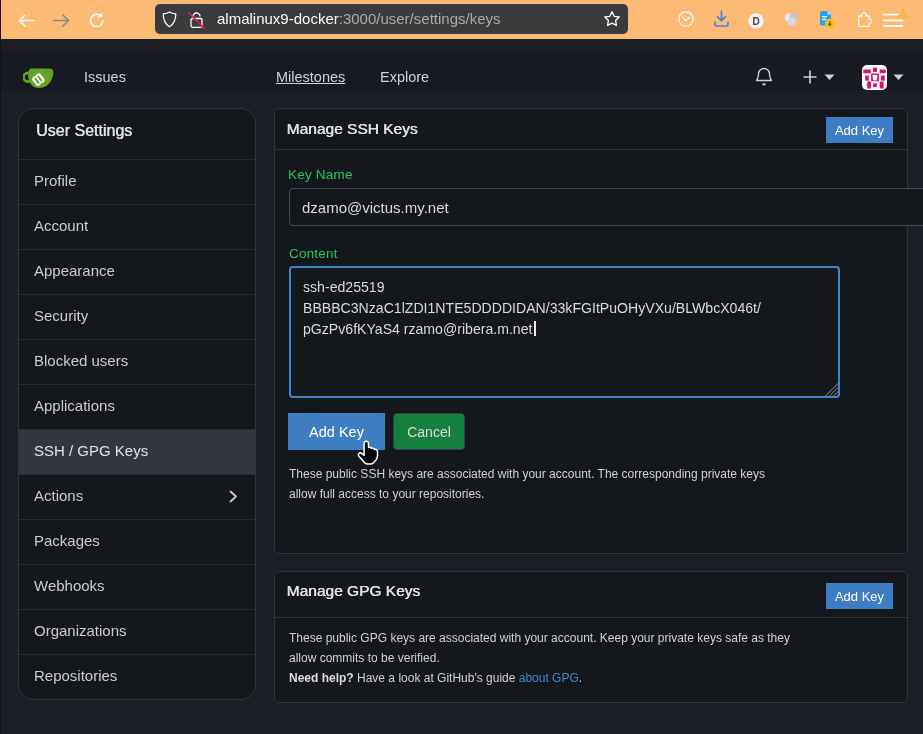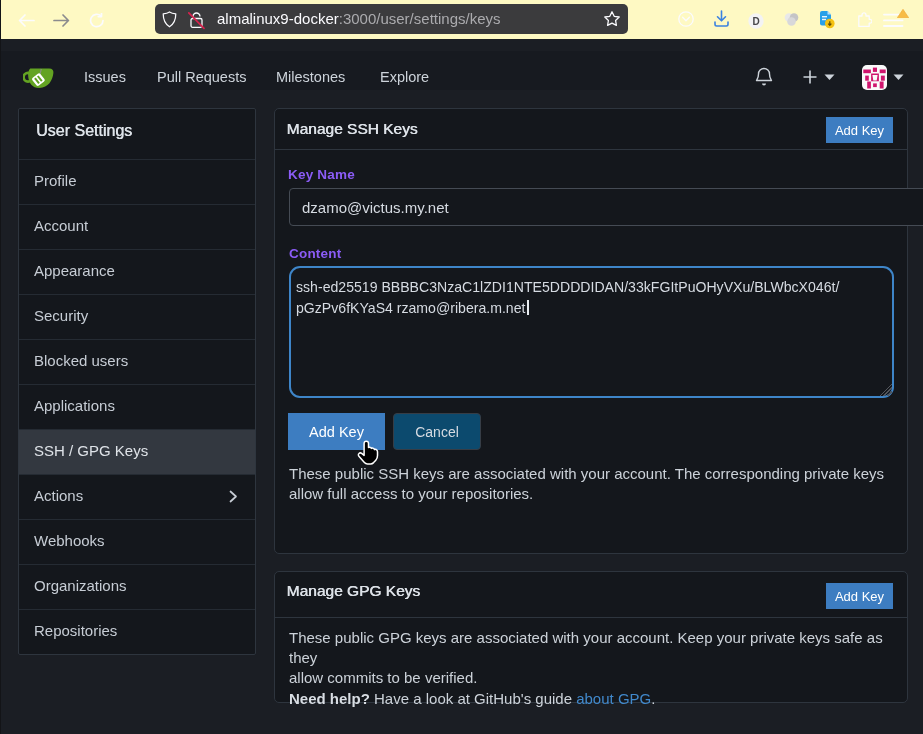--- a/index.html
+++ b/index.html
@@ -1,73 +1,73 @@
 <!DOCTYPE html>
 <html><head>
 <meta charset="utf-8">
 <style>
   * { margin:0; padding:0; box-sizing:border-box; }
   html,body { width:923px; height:734px; overflow:hidden; background:#1b1e24;
     font-family:"Liberation Sans", sans-serif; }
   .abs { position:absolute; }
 
   
-  #toolbar { position:absolute; top:0; left:0; width:923px; height:39px; background:#fef9c3; }
+  #toolbar { position:absolute; top:0; left:0; width:923px; height:39px; background:#fdba74; }
   #urlbar { position:absolute; top:4px; left:155px; width:473px; height:30px;
     background:#3b3b3d; border-radius:5px; }
   #urltext { position:absolute; left:62px; top:6px; font-size:15px; color:#fbfbfe; white-space:nowrap; }
   #urltext .dim { color:#ababae; }
 
   
   #navbar { position:absolute; top:51px; left:0; width:923px; height:51px; background:#171a20;
     border-bottom:1px solid #313c48; }
   .navlink { position:absolute; top:1px; height:50px; line-height:50px; color:#cdd3da; font-size:14.5px; }
 
   
   #page { position:absolute; top:90px; left:0; width:923px; height:644px; background:#1b1e24; }
 
   
   #sidebar { position:absolute; left:18px; top:18px; width:238px;
-    background:#14171c; border:1px solid #2e353e; border-radius:2px; }
+    background:#14171c; border:1px solid #2e353e; border-radius:15px; }
   #sidebar .hdr { height:50px; padding:12.5px 17px; font-size:16px; font-weight:400; text-shadow:0.5px 0 0 currentColor; color:#dde2e8; }
   #sidebar .item { height:45px; padding:12px 15px; font-size:15px; color:#c7cdd5;
     border-top:1px solid #252b33; position:relative; }
   #sidebar .item.active { background:#333840; color:#dfe3e8; }
 
   
   .panel { position:absolute; left:274px; width:634px; background:#14171c;
     border:1px solid #2e353e; border-radius:5px; }
   .panel-hdr { position:relative; border-bottom:1px solid #2e353e; }
   .panel-hdr .title { font-size:15.5px; font-weight:400; text-shadow:0.5px 0 0 currentColor; color:#dde2e8; }
   .btn-blue { background:#3d7dc1; color:#fff; border:none; border-radius:0;
     font-family:"Liberation Sans",sans-serif; }
   #panel1 { top:18px; height:446px; }
   #panel1 .panel-hdr { height:41px; padding:11px 14px 11px 11.5px; }
   #p1-addkey { position:absolute; right:14px; top:8px; width:67px; height:26px; font-size:13px; }
-  .label { font-size:13.5px; font-weight:700; letter-spacing:0.2px; color:#8b5cf6; }
+  .label { font-size:13.5px; font-weight:400; letter-spacing:0.2px; color:#22c55e; }
   #keyname-label { position:absolute; left:13px; top:58px; }
   #keyname-input { position:absolute; left:14px; top:79px; width:681px; height:38px;
     background:#14171c; border:1px solid #454b54; border-radius:4px;
     font-size:15px; color:#d6dbe2; line-height:37px; padding:0 12px; }
   #content-label { position:absolute; left:14px; top:137px; }
-  #content-ta { position:absolute; left:14px; top:157px; width:605px; height:132px;
-    background:#14171c; border:2px solid #3e85c8; border-radius:11px;
-    font-size:14.1px; color:#d6dbe2; line-height:21px; padding:9px 5px; }
+  #content-ta { position:absolute; left:14px; top:157px; width:551px; height:132px;
+    background:#14171c; border:2px solid #3e85c8; border-radius:4px;
+    font-size:14.1px; color:#d6dbe2; line-height:21px; padding:9px 12px; }
   #content-ta .caret { display:inline-block; width:1.5px; height:15px; background:#e8ecf0;
     vertical-align:-2px; margin-left:2px; }
   .resize-grip { position:absolute; right:0px; bottom:0px; width:13px; height:13px;
     background:
       linear-gradient(135deg, transparent 0 50%, #53565c 50% 57%, transparent 57% 64%, #53565c 64% 71%, transparent 71% 78%, #53565c 78% 85%, transparent 85%);
   }
   #btn-addkey2 { position:absolute; left:13px; top:304px; width:97px; height:37px; font-size:14.5px; }
-  #btn-cancel { position:absolute; left:118px; top:304px; width:88px; height:37px;
+  #btn-cancel { position:absolute; left:118px; top:304px; width:72px; height:37px;
     
-    background:#0c4a6e; color:#d6dbe2; border:1px solid #363d46; border-radius:4px;
+    background:#15803d; color:#d6dbe2; border:1px solid #363d46; border-radius:4px;
     font-size:14px; font-family:"Liberation Sans",sans-serif; }
-  .ptext { font-size:15px; color:#ccd2d9; line-height:20.2px; }
+  .ptext { font-size:12px; color:#ccd2d9; line-height:20.2px; }
   .ptext b { color:#d8dde3; }
   .ptext a { color:#4189cc; text-decoration:none; }
   #p1-text1 { position:absolute; left:14px; top:355px; }
   #p1-text2 { position:absolute; left:14px; top:395.5px; }
 
   #panel2 { top:481px; height:132px; }
   #panel2 .panel-hdr { height:46px; padding:10px 14px 10px 11.5px; }
   #p2-addkey { position:absolute; right:14px; top:11px; width:67px; height:26px; font-size:13px; }
   #p2-text { position:absolute; left:14px; top:56px; }
 </style>
@@ -155,22 +155,21 @@
     <circle cx="5" cy="9.2" r="4.4" fill="none" stroke="#63a322" stroke-width="2.7"></circle>
     <path d="M7.2 0.6 L26.2 0.6 C29.3 0.6 30.6 2.2 30.4 4.8 C29.8 12.2 25.2 20 16.4 20 C9.2 20 5.8 14.6 5.2 8.4 C4.9 5.4 5.4 2.2 7.2 0.6 Z" fill="#63a322"></path>
     <path d="M18.3 1 L16.2 9.5" stroke="#8a8f85" stroke-width="1.1" fill="none"></path>
     <g transform="rotate(-38 15.5 12.5) translate(0.5 -0.7)">
       <rect x="10.4" y="7.4" width="10.1" height="10.1" rx="1.8" fill="#fff"></rect>
       <rect x="12.6" y="9.2" width="2" height="6.6" fill="#63a322"></rect>
       <rect x="16.2" y="9.2" width="2" height="6.6" fill="#63a322"></rect>
     </g>
   </svg>
   <div class="navlink" style="left:84px;">Issues</div>
-  <div class="navlink" style="left:157px;">Pull Requests</div>
-  <div class="navlink" style="left:276px;">Milestones</div>
+  <div class="navlink" style="left:276px;text-decoration:underline;">Milestones</div>
   <div class="navlink" style="left:380px;">Explore</div>
 
   <svg class="abs" style="left:755px;top:16px" width="18" height="19" viewBox="0 0 18 19">
     <path d="M9 1.5 a5.5 5.5 0 0 0 -5.5 5.5 c0 4 -1.5 5.5 -2 6.5 h15 c-0.5 -1 -2 -2.5 -2 -6.5 a5.5 5.5 0 0 0 -5.5 -5.5 z" stroke="#cdd3da" stroke-width="1.4" fill="none" stroke-linejoin="round"></path>
     <path d="M7 16.5 a2 2 0 0 0 4 0" fill="#cdd3da"></path>
   </svg>
 
   <svg class="abs" style="left:802px;top:18px" width="16" height="16" viewBox="0 0 16 16">
     <path d="M8 1.5 V14.5 M1.5 8 H14.5" stroke="#cdd3da" stroke-width="1.6"></path>
   </svg>
@@ -203,20 +202,21 @@
     <div class="item">Profile</div>
     <div class="item">Account</div>
     <div class="item">Appearance</div>
     <div class="item">Security</div>
     <div class="item">Blocked users</div>
     <div class="item">Applications</div>
     <div class="item active">SSH / GPG Keys</div>
     <div class="item">Actions<svg style="position:absolute;right:17px;top:15px" width="9" height="13" viewBox="0 0 9 13">
           <path d="M1.5 1.5 L7 6.5 L1.5 11.5" stroke="#c7cdd5" stroke-width="1.7" fill="none" stroke-linecap="round" stroke-linejoin="round"></path>
         </svg></div>
+    <div class="item">Packages</div>
     <div class="item">Webhooks</div>
     <div class="item">Organizations</div>
     <div class="item">Repositories</div>
   </div>
 
   <div class="panel" id="panel1">
     <div class="panel-hdr">
       <span class="title">Manage SSH Keys</span>
       <button class="btn-blue" id="p1-addkey">Add Key</button>
     </div>

